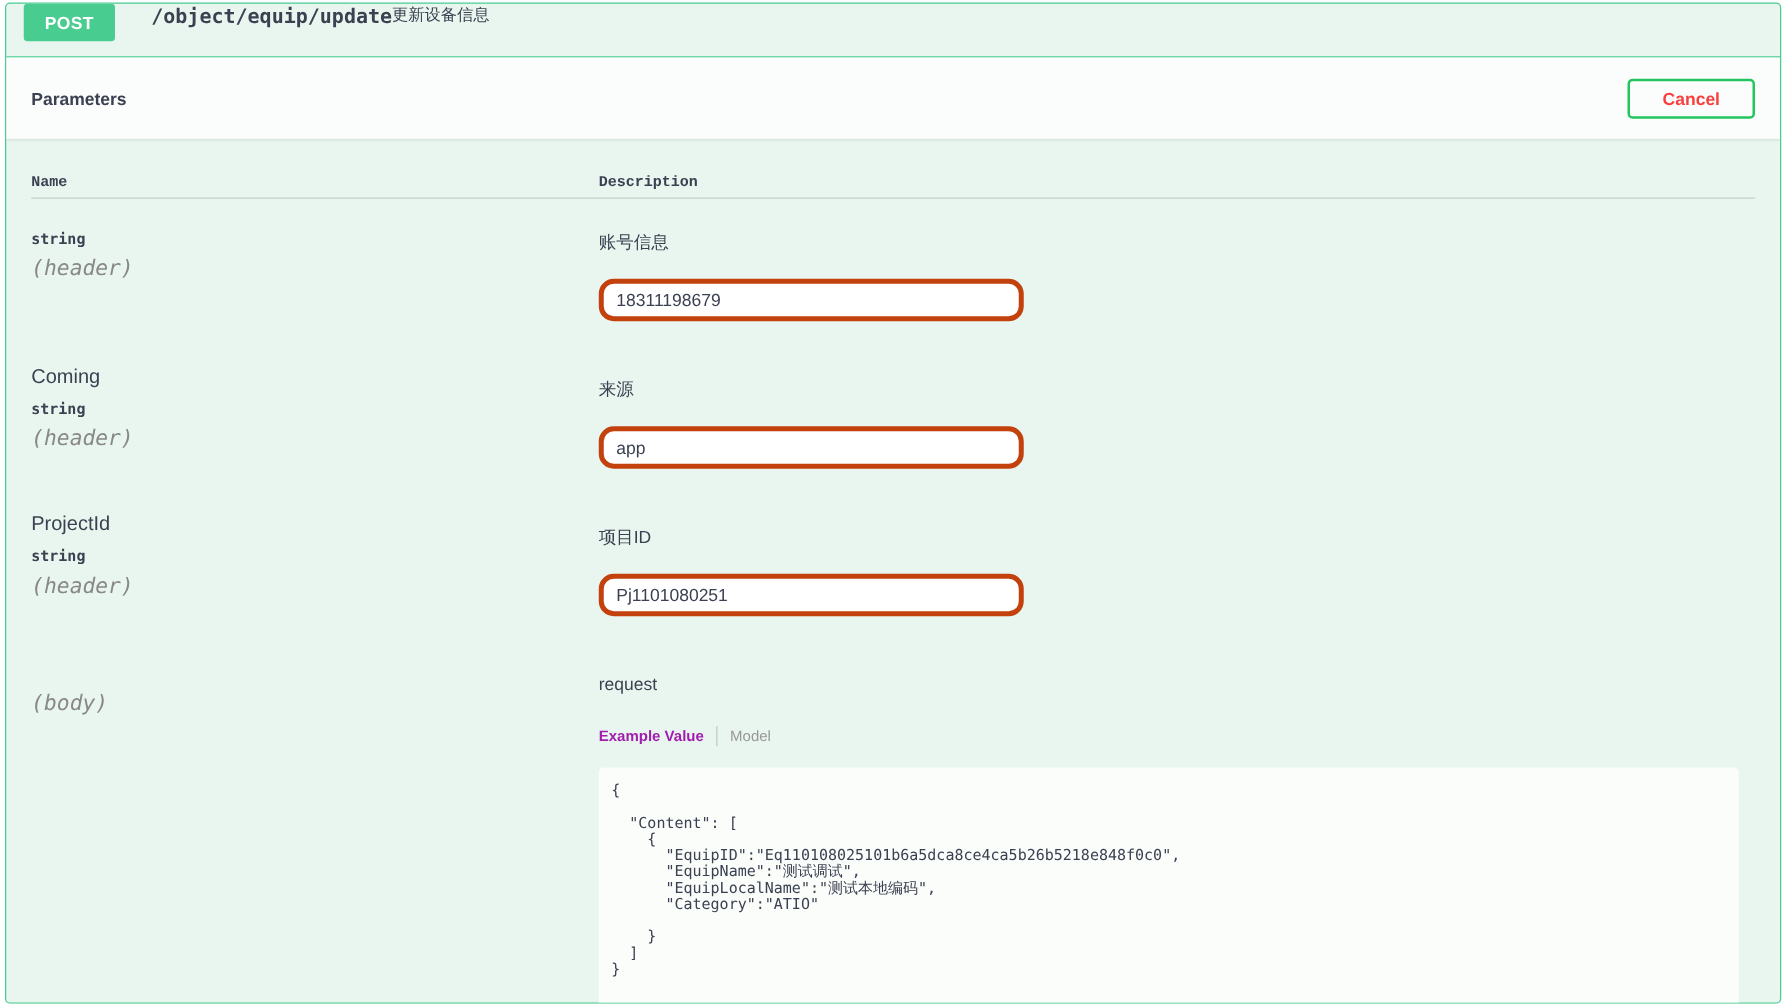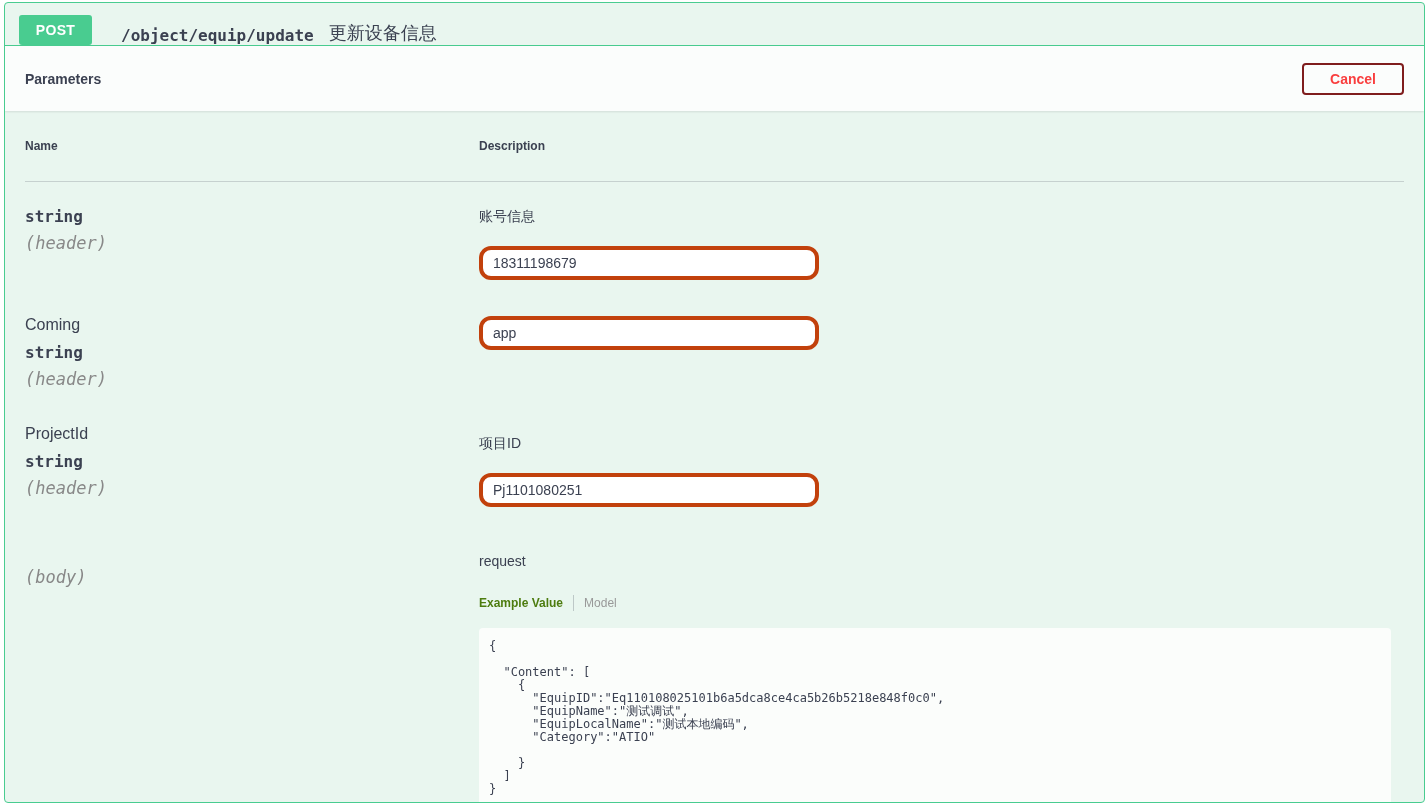--- a/index.html
+++ b/index.html
@@ -15,21 +15,21 @@
     width: 1421px;
     height: 801px;
     border: 1px solid #49cc90;
     border-radius: 4px;
     background: #e9f6ef;
     overflow: hidden;
   }
   
   .opblock-summary {
     display: flex;
-    align-items: flex-end;
+    align-items: flex-start;
     height: 43px;
     padding: 0 14px;
     border-bottom: 1px solid #49cc90;
     cursor: pointer;
   }
   .method-badge {
     background: #49cc90;
     color: #fff;
     font-size: 14px;
     font-weight: 700;
@@ -40,58 +40,58 @@
     letter-spacing: .3px;
   }
   .endpoint-path {
     margin-left: 29px;
     font-family: "DejaVu Sans Mono", monospace;
     font-size: 16px;
     font-weight: 700;
     color: #3b4151;
   }
   .endpoint-summary {
-    margin-left: 15px;
-    font-size: 18px;
+    font-size: 13px;
     color: #3b4151;
   }
   
   .section-header {
     display: flex;
     align-items: center;
     justify-content: space-between;
     height: 65px;
     padding: 0 20px;
     background: rgba(255,255,255,.8);
     box-shadow: 0 1px 2px rgba(0,0,0,.1);
   }
   .section-title {
     font-size: 14px;
     font-weight: 700;
     color: #3b4151;
   }
   .btn-cancel {
     background: transparent;
-    border: 2px solid #7f1d1d;
+    border: 2px solid #22c55e;
     border-radius: 4px;
     color: #f93e3e;
     font-family: "Liberation Sans", sans-serif;
     font-size: 14px;
     font-weight: 700;
     padding: 6px 26px;
     cursor: pointer;
     text-align: center;
   }
   
   .params-table { padding: 28px 20px 0 20px; }
   .thead {
     display: grid;
     grid-template-columns: 454px 1fr;
-    padding-bottom: 28px;
+    padding-bottom: 5px;
     border-bottom: 1px solid rgba(59,65,81,.2);
+    font-family: Liberation Mono, monospace;
   }
   .col-header { font-size: 12px; font-weight: 700; color: #3b4151; }
   .param-row {
     display: grid;
     grid-template-columns: 454px 1fr;
     padding: 16px 0 20px 0;
   }
   .param-name {
     font-size: 16px;
     color: #3b4151;
@@ -101,21 +101,21 @@
   .required-label {
     color: #f93e3e;
     font-size: 10px;
     vertical-align: super;
     margin-left: 4px;
     font-weight: 400;
   }
   .param-type {
     margin-top: 9px;
     font-family: "DejaVu Sans Mono", monospace;
-    font-size: 16px;
+    font-size: 12px;
     font-weight: 700;
     color: #3b4151;
   }
   .param-in {
     margin-top: 7px;
     font-family: "DejaVu Sans Mono", monospace;
     font-size: 17px;
     font-style: italic;
     color: #888888;
   }
@@ -144,21 +144,21 @@
     align-items: center;
     margin: 26px 0 0 0;
   }
   .tab {
     font-size: 12px;
     color: #999999;
     cursor: pointer;
   }
   .tab.active {
     font-weight: 700;
-    color: #4d7c0f;
+    color: #a21caf;
   }
   .tab-divider {
     width: 1px;
     height: 16px;
     background: rgba(59,65,81,.25);
     margin: 0 10px;
   }
   .body-example {
     display: block;
     margin-top: 17px;
@@ -212,20 +212,21 @@
       </div>
     </div>
 
     <div class="param-row">
       <div>
         <div class="param-name">Coming</div>
         <div class="param-type">string</div>
         <div class="param-in">(header)</div>
       </div>
       <div>
+        <div class="param-desc">来源</div>
         <input class="param-input" type="text" value="app" style="">
       </div>
     </div>
 
     <div class="param-row">
       <div>
         <div class="param-name">ProjectId</div>
         <div class="param-type">string</div>
         <div class="param-in">(header)</div>
       </div>

